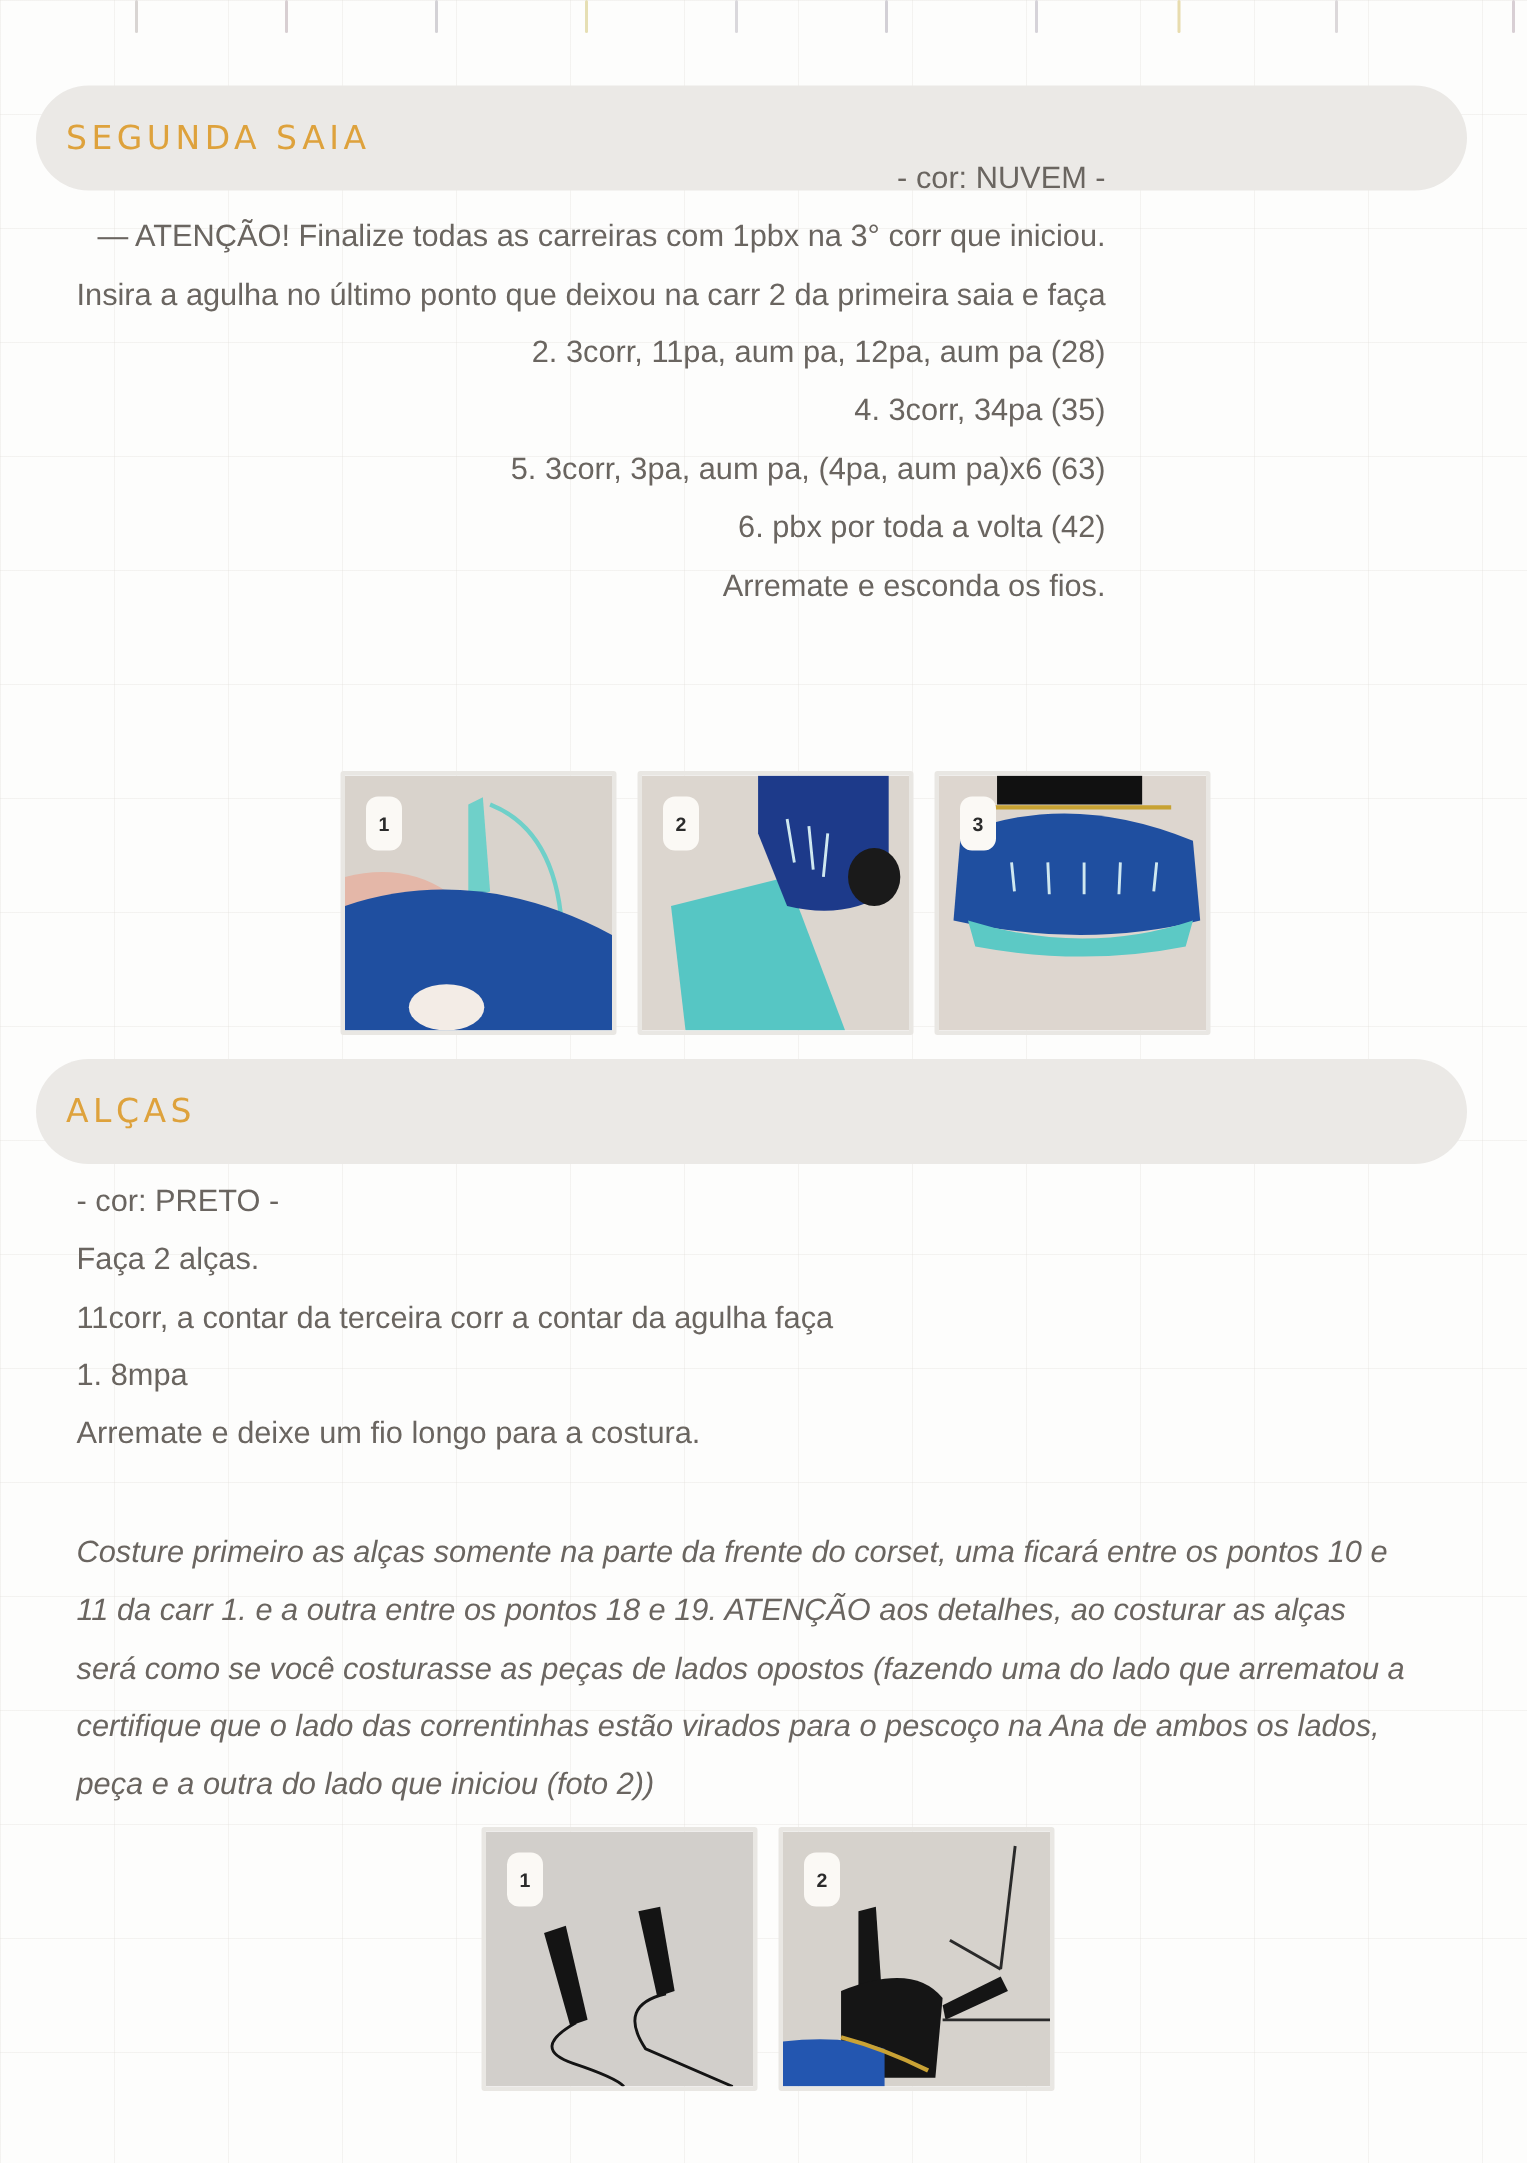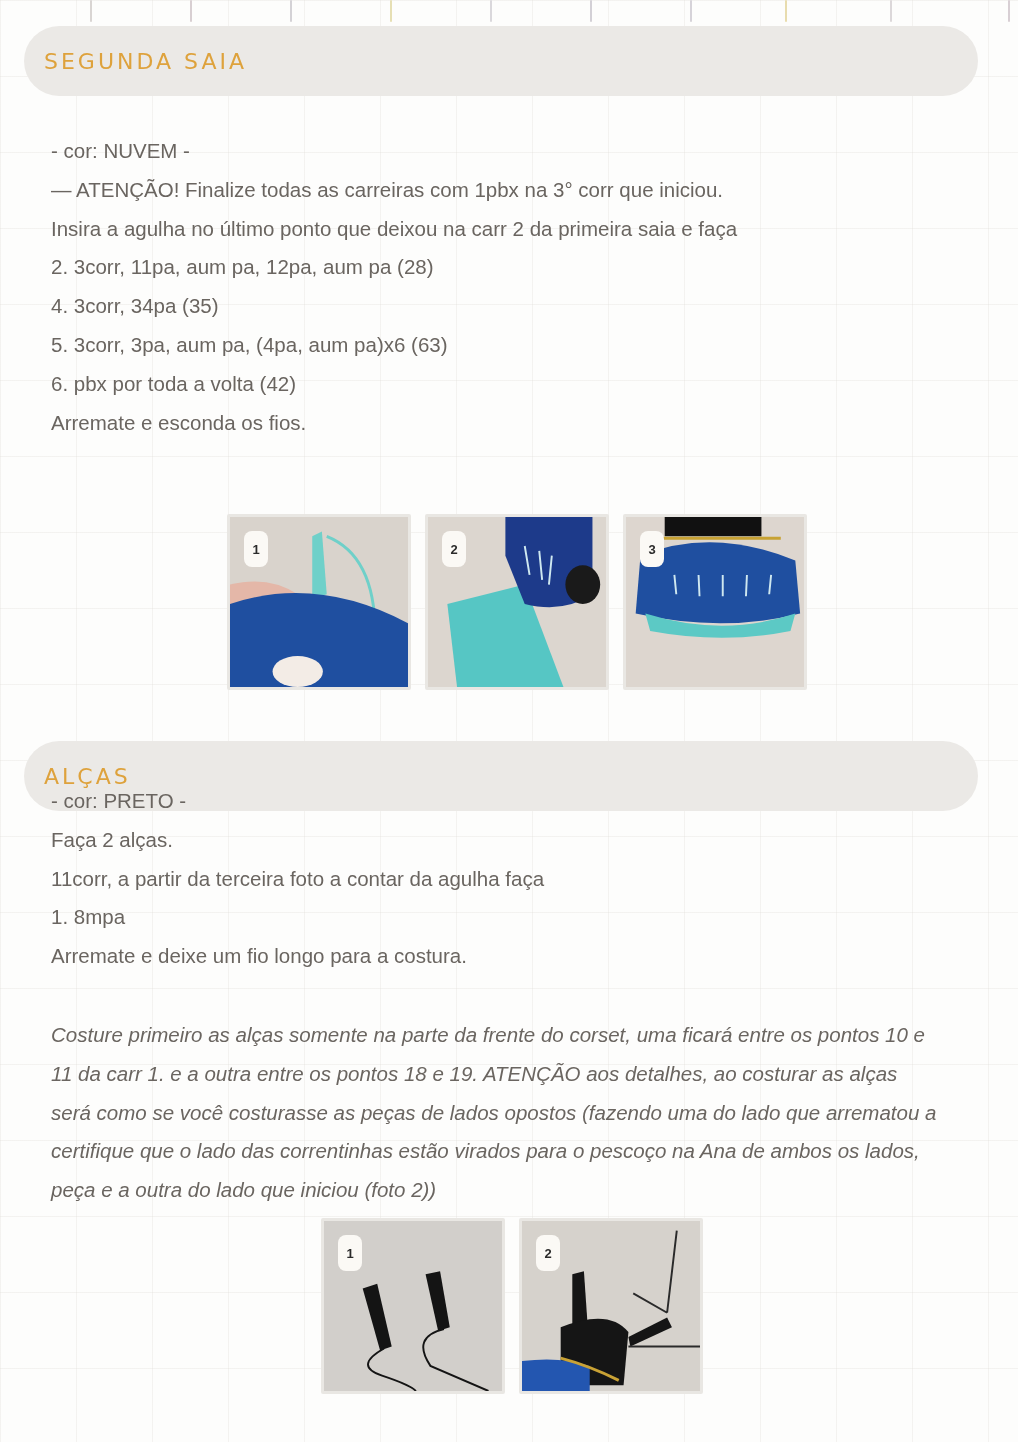--- a/index.html
+++ b/index.html
@@ -69,25 +69,25 @@
   <div class="tick" style="left:290px;background:#d4d2d6;"></div>
   <div class="tick" style="left:390px;background:#e6dfb4;"></div>
   <div class="tick" style="left:490px;background:#dad8dc;"></div>
   <div class="tick" style="left:590px;background:#d3d0d6;"></div>
   <div class="tick" style="left:690px;background:#d6d3d9;"></div>
   <div class="tick" style="left:785px;background:#e8dcae;"></div>
   <div class="tick" style="left:890px;background:#dcd8da;"></div>
   <div class="tick" style="left:1008px;background:#d8cfd4;"></div>
 </div>
 
-<div class="section-header" style="top:26px;">
+<div class="section-header" style="top:57px;">
   <span class="section-title">SEGUNDA SAIA</span>
 </div>
 
-<div class="text-block" style="top:132px;">
+<div class="text-block" style="top:100px;text-align:right;">
   <div class="line">- cor: NUVEM -</div>
   <div class="line">— ATENÇÃO! Finalize todas as carreiras com 1pbx na 3° corr que iniciou.</div>
   <div class="line">Insira a agulha no último ponto que deixou na carr 2 da primeira saia e faça</div>
   <div class="line">2. 3corr, 11pa, aum pa, 12pa, aum pa (28)</div>
   <div class="line">4. 3corr, 34pa (35)</div>
   <div class="line">5. 3corr, 3pa, aum pa, (4pa, aum pa)x6 (63)</div>
   <div class="line">6. pbx por toda a volta (42)</div>
   <div class="line">Arremate e esconda os fios.</div>
 </div>
 
@@ -119,28 +119,28 @@
       <path d="M40 0 L140 0 L140 20 L40 20Z" fill="#111"></path>
       <path d="M30 22 L160 22" stroke="#c7a233" stroke-width="3"></path>
       <path d="M15 40 Q90 10 175 45 L180 100 Q100 120 10 100Z" fill="#1f4fa0"></path>
       <path d="M20 100 Q100 125 175 100 L170 118 Q100 132 25 118Z" fill="#5cc9c5"></path>
       <path d="M50 60 L52 80 M75 60 L76 82 M100 60 L100 82 M125 60 L124 82 M150 60 L148 80" stroke="#cfe8f0" stroke-width="2"></path>
     </svg>
     <div class="photo-badge">3</div>
   </div>
 </div>
 
-<div class="section-header" style="top:741px;">
+<div class="section-header" style="top:706px;">
   <span class="section-title">ALÇAS</span>
 </div>
 
 <div class="text-block" style="top:782px;">
   <div class="line">- cor: PRETO -</div>
   <div class="line">Faça 2 alças.</div>
-  <div class="line">11corr, a partir da terceira foto a contar da agulha faça</div>
+  <div class="line">11corr, a contar da terceira corr a contar da agulha faça</div>
   <div class="line">1. 8mpa</div>
   <div class="line">Arremate e deixe um fio longo para a costura.</div>
 </div>
 
 <div class="para" style="top:1016px;">
   <div class="line">Costure primeiro as alças somente na parte da frente do corset, uma ficará entre os pontos 10 e</div>
   <div class="line">11 da carr 1. e a outra entre os pontos 18 e 19. ATENÇÃO aos detalhes, ao costurar as alças</div>
   <div class="line">será como se você costurasse as peças de lados opostos (fazendo uma do lado que arrematou a</div>
   <div class="line">certifique que o lado das correntinhas estão virados para o pescoço na Ana de ambos os lados,</div>
   <div class="line">peça e a outra do lado que iniciou (foto 2))</div>

